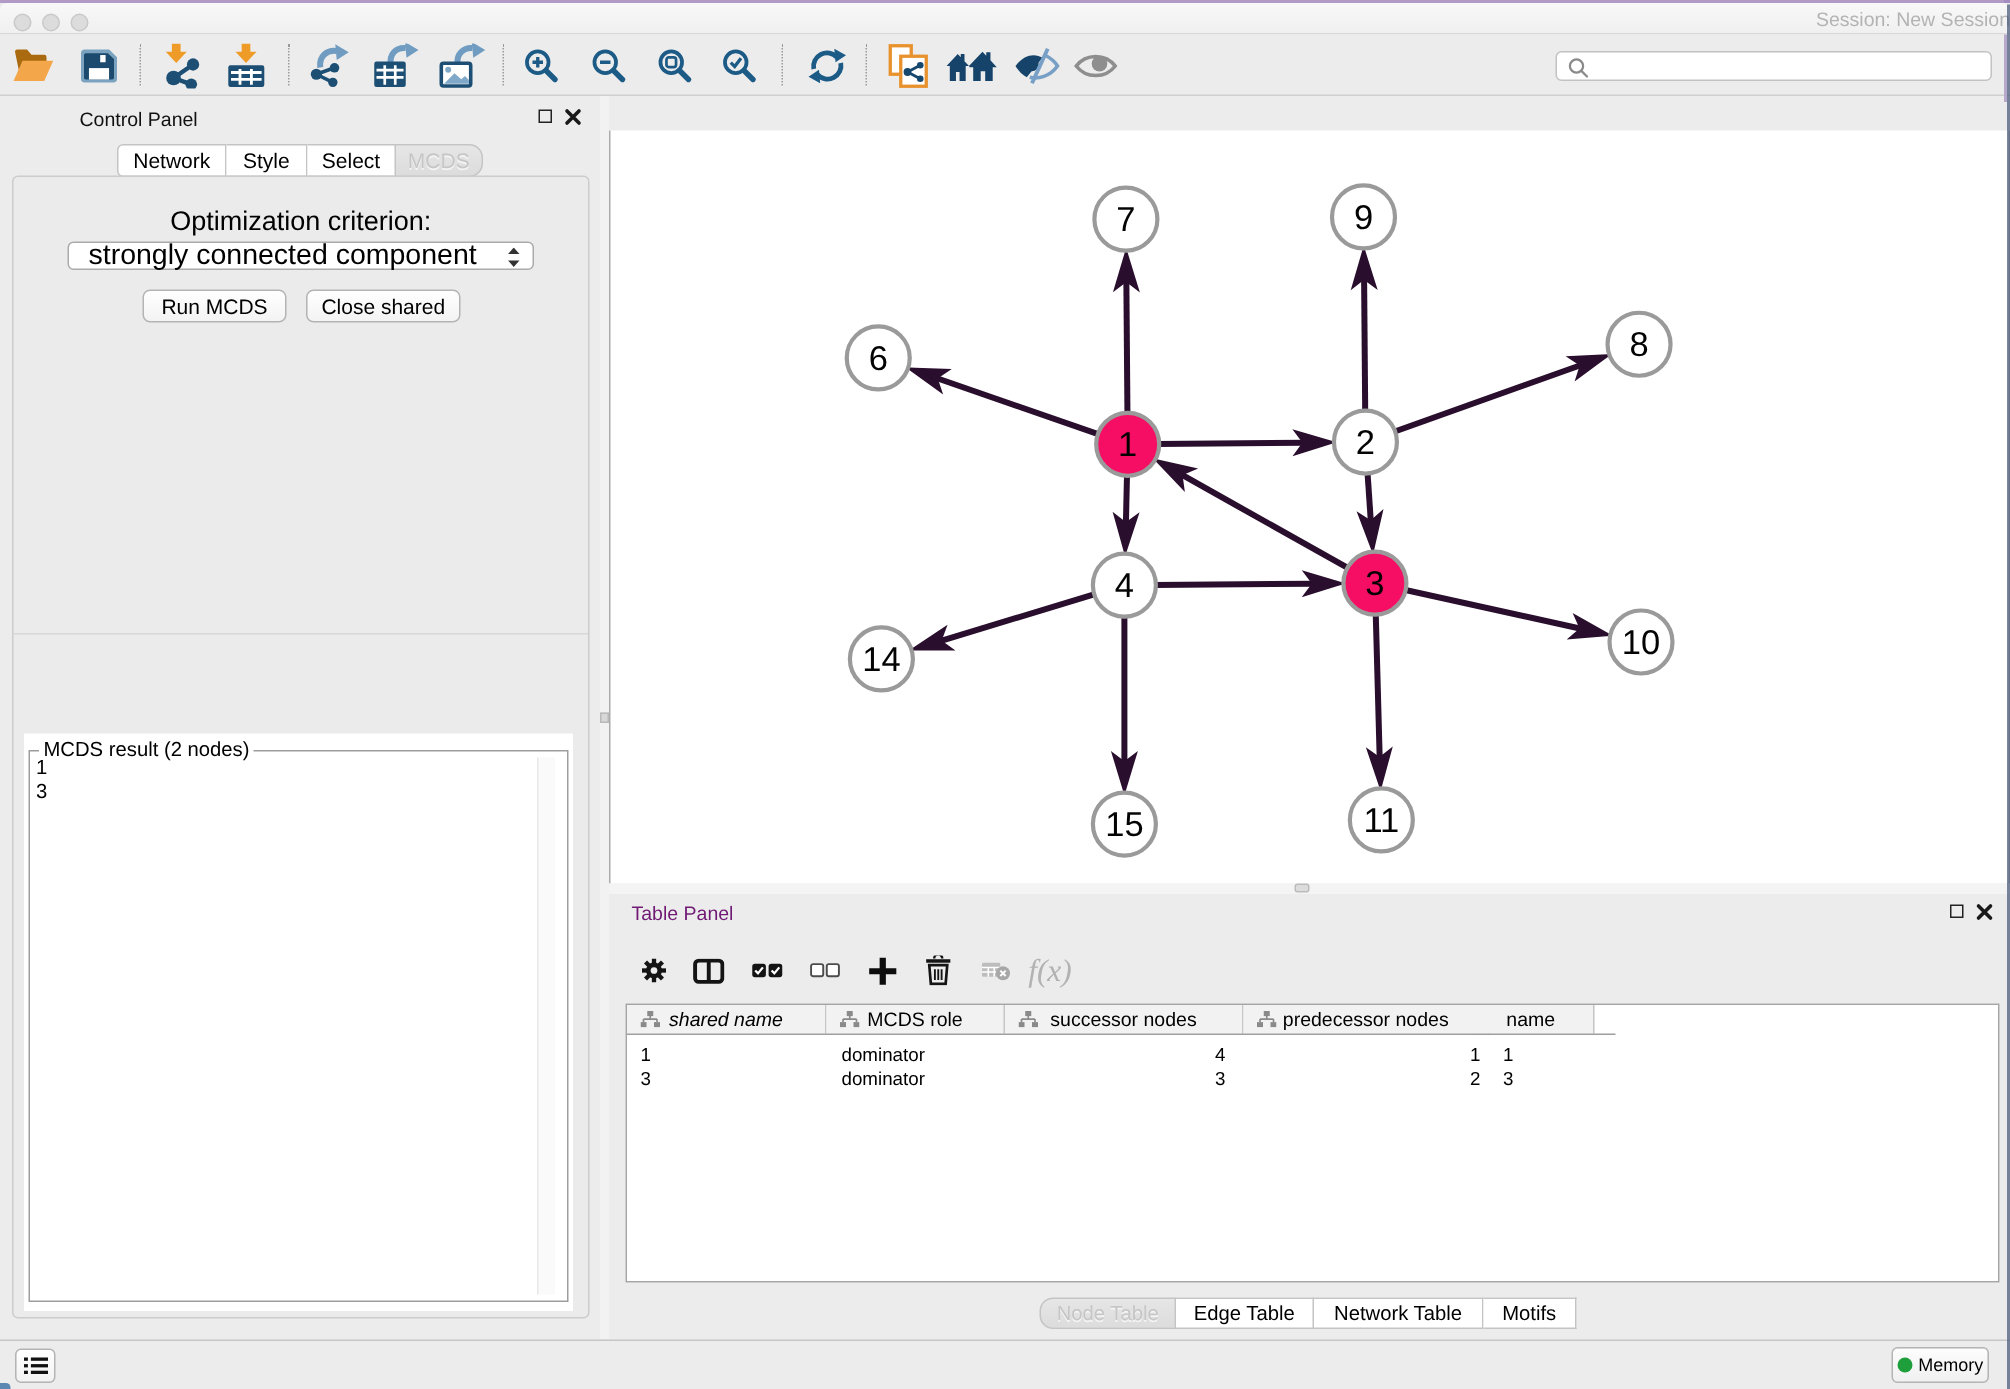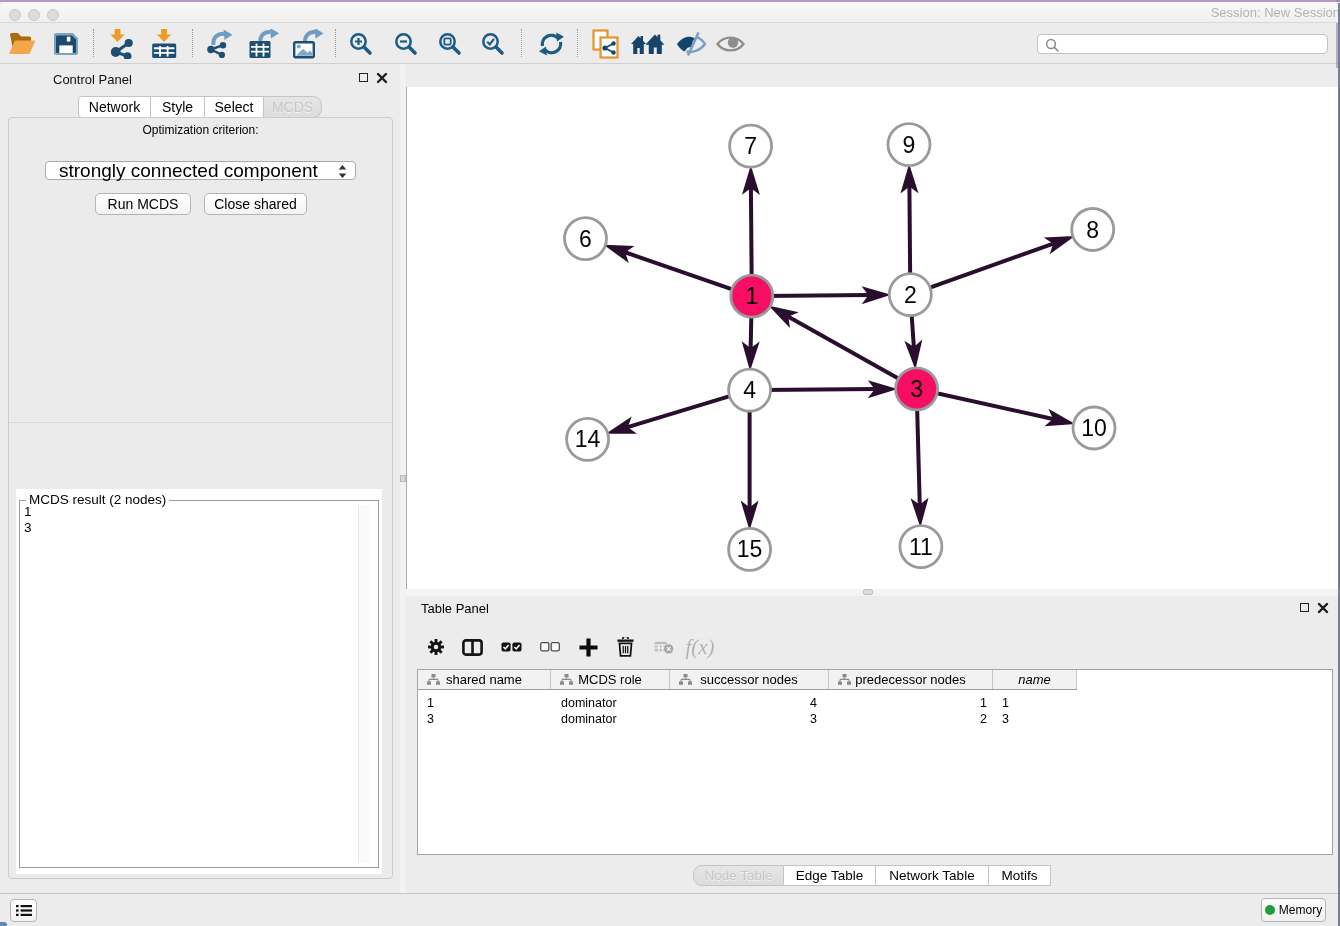--- a/index.html
+++ b/index.html
@@ -36,22 +36,22 @@
   .tab { background:#fff; border:1px solid #c4c4c4; border-left:none; font-size:14px;
      color:#000; display:flex; align-items:center; justify-content:center; }
   .tab.first { border-left:1px solid #c4c4c4; border-radius:4px 0 0 4px; }
   .tab.sel { background:linear-gradient(#e6e6e6,#dcdcdc); color:#c6c6c6;
      text-shadow:0 1px 0 #f4f4f4; }
   .tab.last { border-radius:0 9px 9px 0; }
   .tab.lfirst { border-radius:9px 0 0 9px; }
   #cp-content { position:absolute; left:8px; top:53px; width:385px; height:762px;
      border:1px solid #cccccc; background:#ebebeb; border-radius:4px; }
   #cp-hline { position:absolute; left:0; top:304px; width:100%; height:1px; background:#d8d8d8; }
-  #opt-label { position:absolute; left:0; top:5px; width:100%; text-align:center;
-     font-size:12px; color:#000; }
+  #opt-label { position:absolute; left:0; top:19px; width:100%; text-align:center;
+     font-size:18px; color:#000; }
   #cp-select { position:absolute; left:36px; top:43px; width:311px; height:19px;
      background:#fff; border:1px solid #ababab; border-radius:4px; font-size:19px;
      color:#000; line-height:17px; padding-left:13px; }
   .btn { position:absolute; height:22px; background:linear-gradient(#ffffff,#f3f3f3);
      border:1px solid #b4b4b4; border-radius:5px; font-size:14px; color:#000;
      display:flex; align-items:center; justify-content:center; }
   #mcds-pane { position:absolute; left:16px; top:425px; width:366px; height:385px;
      background:#fff; }
   #mcds-field { position:absolute; left:3px; top:11px; width:360px; height:368px;
      border:1px solid #9d9d9d; }
@@ -73,21 +73,21 @@
   #net-title { position:absolute; top:4px; width:100%; text-align:center; font-size:13px;
      font-weight:bold; color:#2e2e2e; letter-spacing:1px; }
   #net-canvas { position:absolute; left:0; top:23px; width:934px; height:502px;
      background:#fff; border-left:1px solid #ababab; border-right:1px solid #ababab; }
   
   #hdivider { left:406px; top:589px; width:934px; height:7px; background:#f4f4f4; }
   #hdivider .handle { position:absolute; left:457px; top:0px; width:10px; height:6px;
      background:#dcdcdc; border:1px solid #bcbcbc; border-radius:2px; }
   
   #tpanel { left:406px; top:596px; width:934px; height:297px; background:#ececec; }
-  #tpanel-title { position:absolute; left:15px; top:5px; font-size:13px; color:#000000; }
+  #tpanel-title { position:absolute; left:15px; top:5px; font-size:13px; color:#701a75; }
   #tp-toolbar { position:absolute; left:0; top:26px; width:934px; height:42px; }
   #tp-table { position:absolute; left:11px; top:73px; width:916px; height:186px;
      background:#fff; border:1px solid #a5a5a5; }
   .thead { position:absolute; top:0; height:19px; background:#f2f2f2;
      border-right:1px solid #c6c6c6; font-size:13px; color:#000; text-align:center;
      line-height:19px; }
   .thead .treeic { position:absolute; left:9px; top:4px; }
   #thead-bottom { position:absolute; left:0; top:19px; width:659px; height:1px; background:#9e9e9e; }
   .trow { position:absolute; font-size:12.5px; color:#000; }
   
@@ -431,21 +431,21 @@
           <path d="M0.5 5.3 H13.5 M0.5 8.6 H13.5 M5 5.3 V12 M9.2 5.3 V12" stroke="#fff" stroke-width="1.1"></path>
           <circle cx="15.5" cy="9.5" r="5" fill="#a8a8a8"></circle>
           <path d="M13.6 7.6 L17.4 11.4 M17.4 7.6 L13.6 11.4" stroke="#fff" stroke-width="1.4"></path>
         </svg>
       </div>
       <div class="ticon" style="left:274px;width:40px;top:4px;height:42px;">
         <span style="font-family:'Liberation Serif',serif;font-style:italic;font-size:21px;color:#b2b2b2;">f(x)</span>
       </div>
     </div>
     <div id="tp-table">
-      <div class="thead" style="left:0; width:133px;">
+      <div class="thead" style="left:0; width:133px;font-style:italic;">
         <svg class="treeic" width="13" height="11" viewBox="0 0 13 11">
             <g fill="#8a8a8a">
               <rect x="4.5" y="0" width="4" height="3.4"></rect>
               <rect x="0" y="7.4" width="4" height="3.4"></rect>
               <rect x="9" y="7.4" width="4" height="3.4"></rect>
             </g>
             <path d="M6.5 3.4 V5.4 M2 5.4 H11 M2 5.4 V7.4 M11 5.4 V7.4" stroke="#8a8a8a" stroke-width="1.1" fill="none"></path>
           </svg>
         <span>shared name</span>
       </div>
@@ -475,21 +475,21 @@
         <svg class="treeic" width="13" height="11" viewBox="0 0 13 11">
             <g fill="#8a8a8a">
               <rect x="4.5" y="0" width="4" height="3.4"></rect>
               <rect x="0" y="7.4" width="4" height="3.4"></rect>
               <rect x="9" y="7.4" width="4" height="3.4"></rect>
             </g>
             <path d="M6.5 3.4 V5.4 M2 5.4 H11 M2 5.4 V7.4 M11 5.4 V7.4" stroke="#8a8a8a" stroke-width="1.1" fill="none"></path>
           </svg>
         <span>predecessor nodes</span>
       </div>
-      <div class="thead" style="left:575px; width:84px;font-style:italic;">
+      <div class="thead" style="left:561px; width:84px;">
         <span>name</span>
       </div>
       <div id="thead-bottom"></div>
       <div class="trow" style="left:9px; top:26px;">1</div>
       <div class="trow" style="left:143px; top:26px;">dominator</div>
       <div class="trow" style="left:252px; top:26px; width:147px; text-align:right;">4</div>
       <div class="trow" style="left:411px; top:26px; width:158px; text-align:right;">1</div>
       <div class="trow" style="left:584px; top:26px;">1</div>
       <div class="trow" style="left:9px; top:42px;">3</div>
       <div class="trow" style="left:143px; top:42px;">dominator</div>

